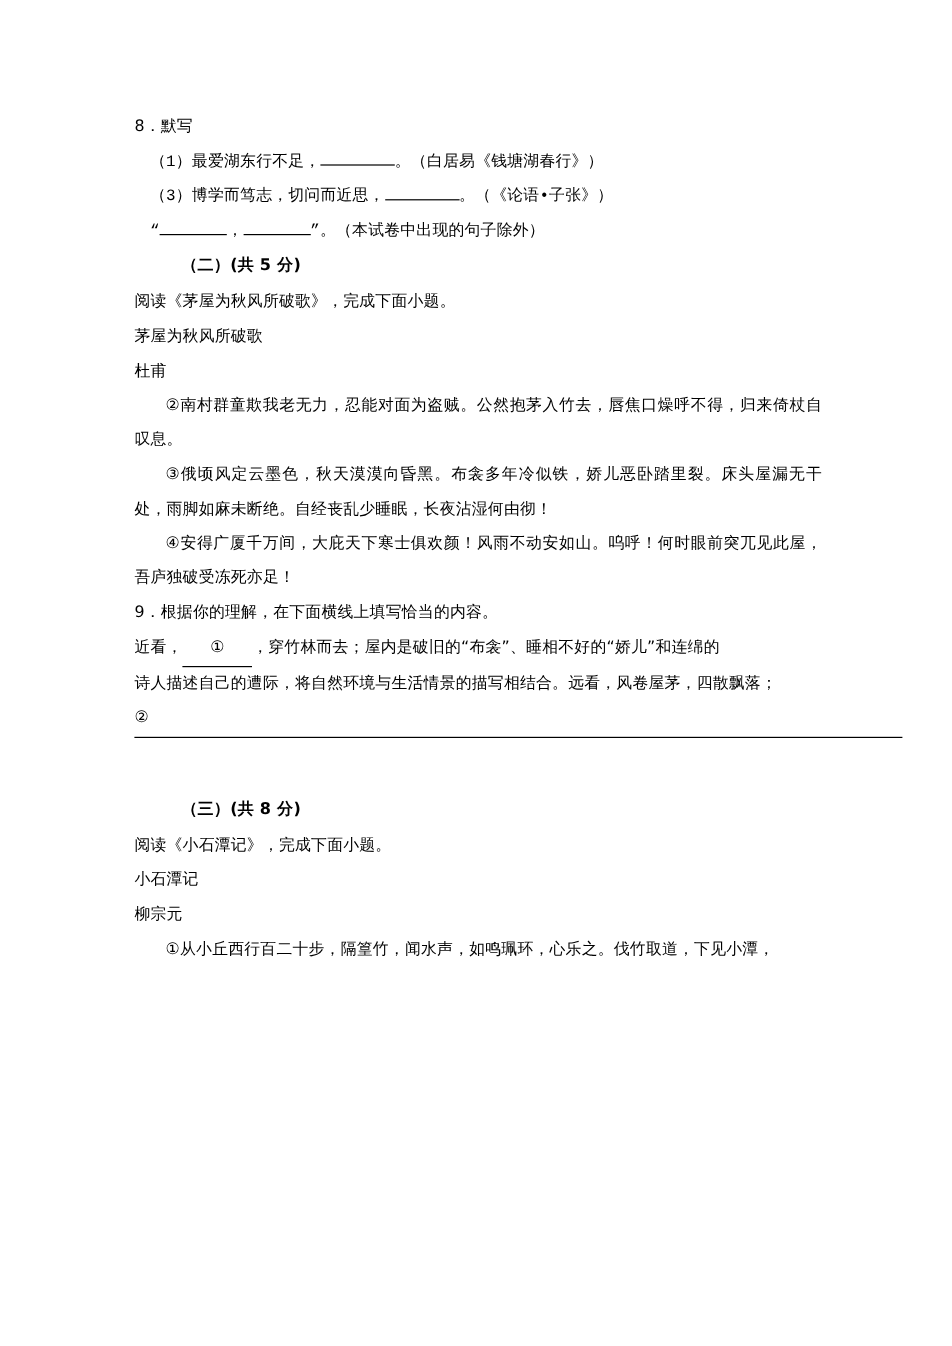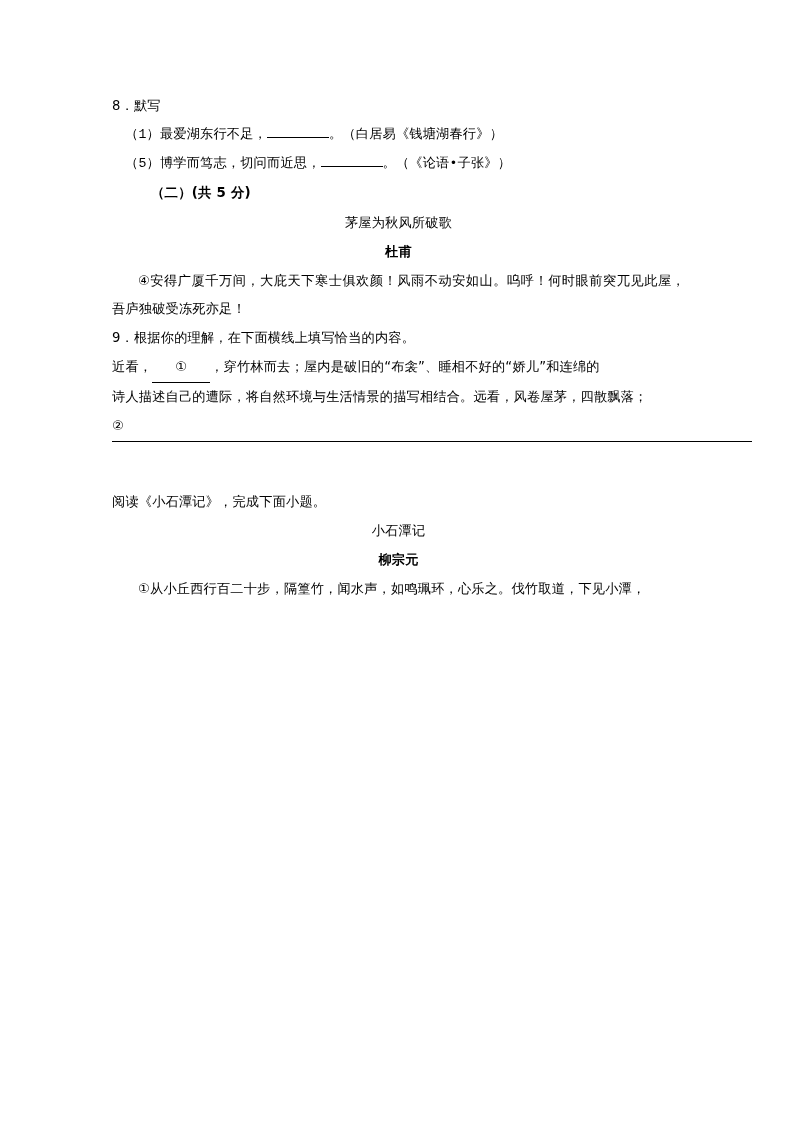--- a/index.html
+++ b/index.html
@@ -25,38 +25,37 @@
     font-size: 13.2px;
     line-height: 2.16;
   }
   .p {
     margin: 0 0 0.5px 0;
     text-align: justify;
     letter-spacing: 0.2px;
   }
   .indent1 { text-indent: 13px; font-family: Liberation Mono, monospace; }
   .indent2 { text-indent: 26px; }
-  .center { text-align: center; text-indent: 0; }
+  .center { text-indent: 0; }
   .gap-l { height: 46px; }
   .fill {
     display: inline-block;
     border-bottom: 1px solid #000;
     vertical-align: baseline;
     height: 1.05em;
   }
   .fill-w1 { width: 62px; }
   .fill-w2 { width: 56px; }
   .hdr-title {
     font-size: 13.2px;
     line-height: 2.16;
   }
   .author {
     font-size: 13.2px;
     line-height: 2.16;
-    font-weight: bold;
   }
   .section-label {
     font-size: 13.4px;
     font-weight: bold;
     line-height: 2.16;
     margin-left: 39px;
   }
   .small-ul {
     display: inline-block;
     border-bottom: 1px solid #000;
@@ -71,36 +70,42 @@
 
   <div class="blk">
 
     <div class="p">8．默写</div>
 
     <div class="p indent1">
       <span>（1）最爱湖东行不足，</span><span class="fill fill-w1"></span><span>。（白居易《钱塘湖春行》）</span>
     </div>
 
     <div class="p indent1">
-      <span>（5）博学而笃志，切问而近思，</span><span class="fill fill-w1"></span><span>。（《论语•子张》）</span>
+      <span>（3）博学而笃志，切问而近思，</span><span class="fill fill-w1"></span><span>。（《论语•子张》）</span>
     </div>
 
 
+    <div class="p indent1">
+      <span>“</span><span class="fill fill-w2"></span><span>，</span><span class="fill fill-w2"></span><span>”。（本试卷中出现的句子除外）</span>
+    </div>
 
   </div>
 
   <div class="blk">
 
     <div class="p section-label">（二）(共 5 分)</div>
 
+    <div class="p">阅读《茅屋为秋风所破歌》，完成下面小题。</div>
 
     <div class="p center hdr-title">茅屋为秋风所破歌</div>
 
     <div class="p center author">杜甫</div>
 
+    <div class="p indent2">②南村群童欺我老无力，忍能对面为盗贼。公然抱茅入竹去，唇焦口燥呼不得，归来倚杖自叹息。</div>
+    <div class="p indent2">③俄顷风定云墨色，秋天漠漠向昏黑。布衾多年冷似铁，娇儿恶卧踏里裂。床头屋漏无干处，雨脚如麻未断绝。自经丧乱少睡眠，长夜沾湿何由彻！</div>
     <div class="p indent2">④安得广厦千万间，大庇天下寒士俱欢颜！风雨不动安如山。呜呼！何时眼前突兀见此屋，吾庐独破受冻死亦足！</div>
 
   </div>
 
   <div class="blk">
 
     <div class="p">9．根据你的理解，在下面横线上填写恰当的内容。</div>
 
     <div class="p">
       <span>近看，</span><span class="small-ul"><span>①</span></span><span>，穿竹林而去；屋内是破旧的“布衾”、睡相不好的“娇儿”和连绵的</span>
@@ -112,20 +117,21 @@
       <span class="small-ul" style="min-width:640px; text-align:left;"><span>②</span></span>
     </div>
 
   </div>
 
 
   <div class="gap-l"></div>
 
   <div class="blk">
 
+    <div class="p section-label">（三）(共 8 分)</div>
 
     <div class="p">阅读《小石潭记》，完成下面小题。</div>
 
     <div class="p center hdr-title">小石潭记</div>
 
     <div class="p center author">柳宗元</div>
 
     <div class="p indent2">①从小丘西行百二十步，隔篁竹，闻水声，如鸣珮环，心乐之。伐竹取道，下见小潭，</div>
 
   </div>

